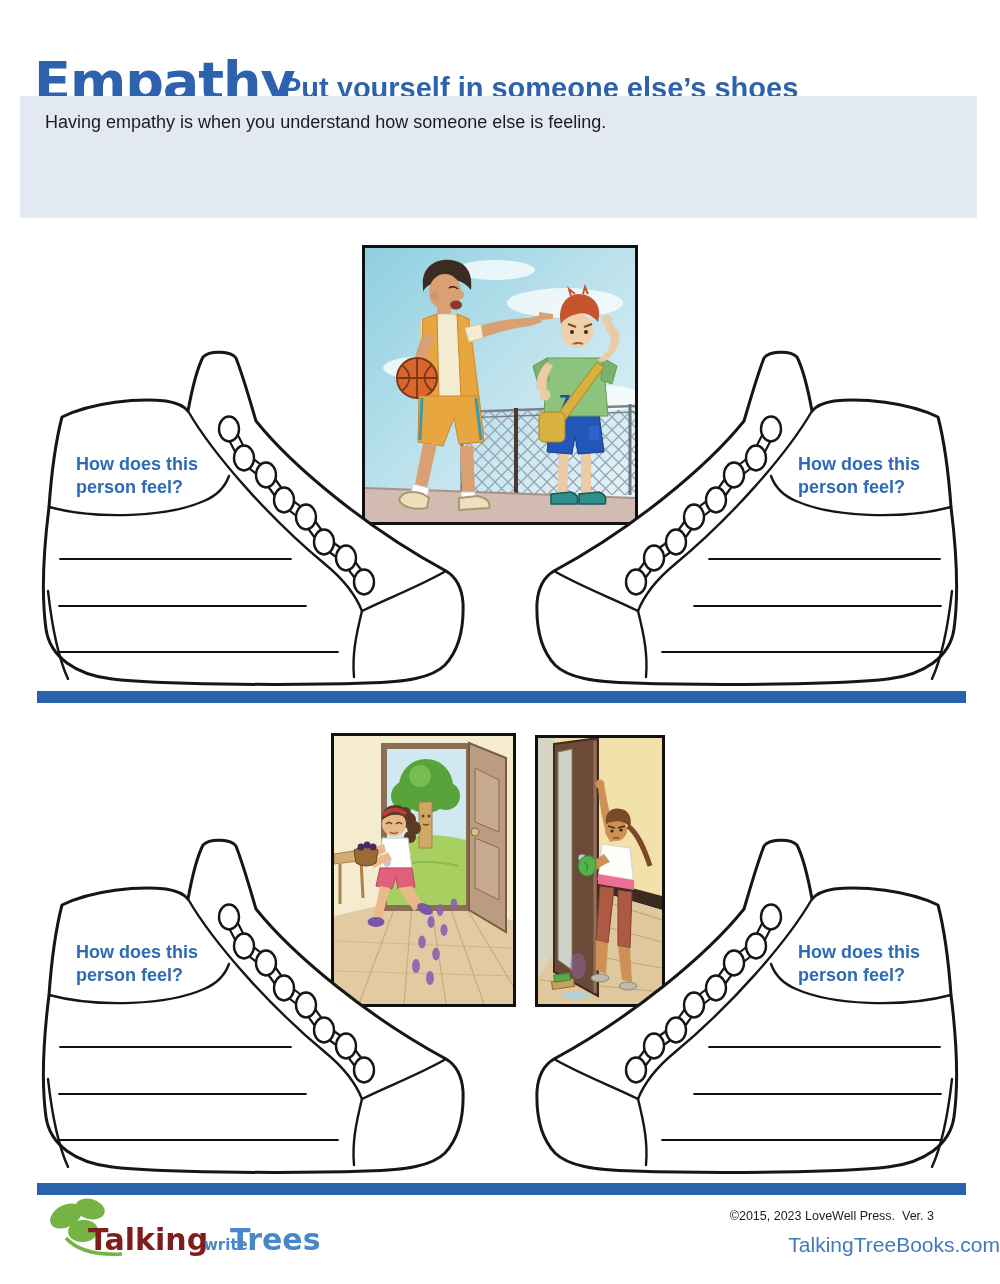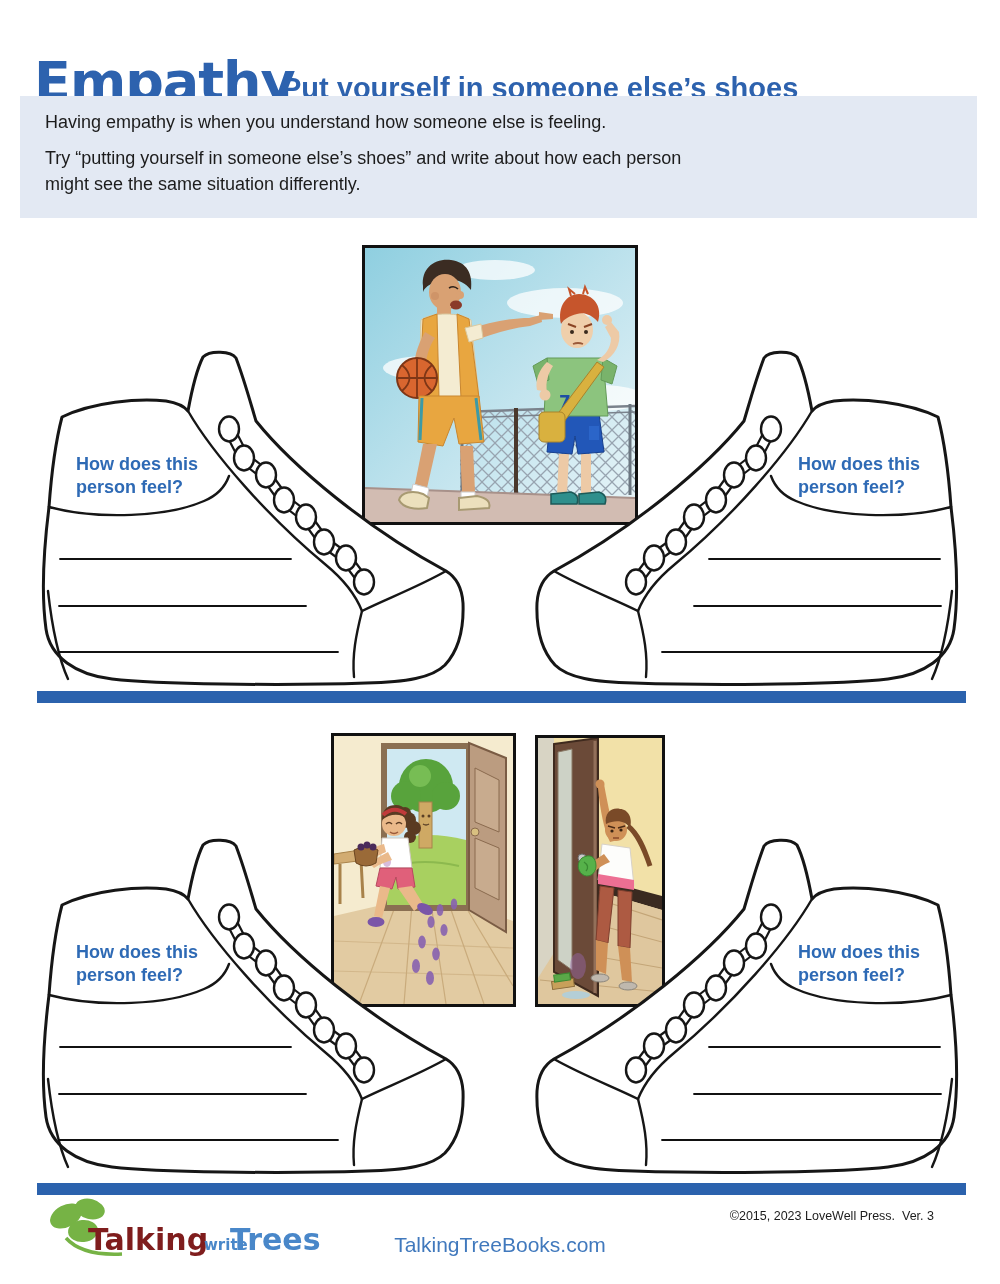--- a/index.html
+++ b/index.html
@@ -35,21 +35,21 @@
   .q-right { left:266px; }
 
   
   .divider { left:37px; width:929px; height:12px; background:#2b62ad; }
 
   
   .logo-leaves { left:44px; top:1198px; }
   .logo-word1 { left:88px; top:1222px; font-family:"DejaVu Sans", sans-serif; font-size:30px; font-weight:800; color:#7f1d1d; letter-spacing:0px; }
   .logo-word2 { left:204px; top:1236px; font-family:"DejaVu Sans", sans-serif; font-size:15px; font-weight:700; color:#4987c9; }
   .logo-word3 { left:230px; top:1222px; font-family:"DejaVu Sans", sans-serif; font-size:30px; font-weight:800; color:#4987c9; }
-  .website { left:0; right:0; top:1233px; text-align:center; font-size:21px; color:#4179bd; }
+  .website { left:0; right:0; top:1233px; text-align:right; font-size:21px; color:#4179bd; }
   .credits { right:38px; top:1209px; text-align:right; color:#1c1c1c; }
   .credit-line1 { font-size:15.5px; }
   .credit-line1 .book { font-style:italic; }
   .credit-line2 { font-size:12.5px; margin-top:0; padding-right:28px; }
 </style>
 </head>
 <body>
 
 <svg width="0" height="0" style="position:absolute" aria-hidden="true">
   <defs>
@@ -100,21 +100,20 @@
   </defs>
 </svg>
 
 <div class="page">
 
   <div class="abs subtitle">Put yourself in someone else’s shoes</div>
   <div class="abs title">Empathy</div>
 
   <div class="abs intro-box">
     <div class="intro-line1">Having empathy is when you understand how someone else is feeling.</div>
-    <div class="intro-line2">Try “putting yourself in someone else’s shoes” and write about how each person might see the same situation differently.</div>
   </div>
 
   <div class="abs panel panel-1">
     <svg viewBox="0 0 270 274">
       <defs>
         <linearGradient id="sky1" x1="0" y1="0" x2="1" y2="1">
           <stop offset="0" stop-color="#8fcfe0"></stop>
             <stop offset="0.55" stop-color="#c2e4ee"></stop>
             <stop offset="1" stop-color="#e9f5f8"></stop>
         </linearGradient>

